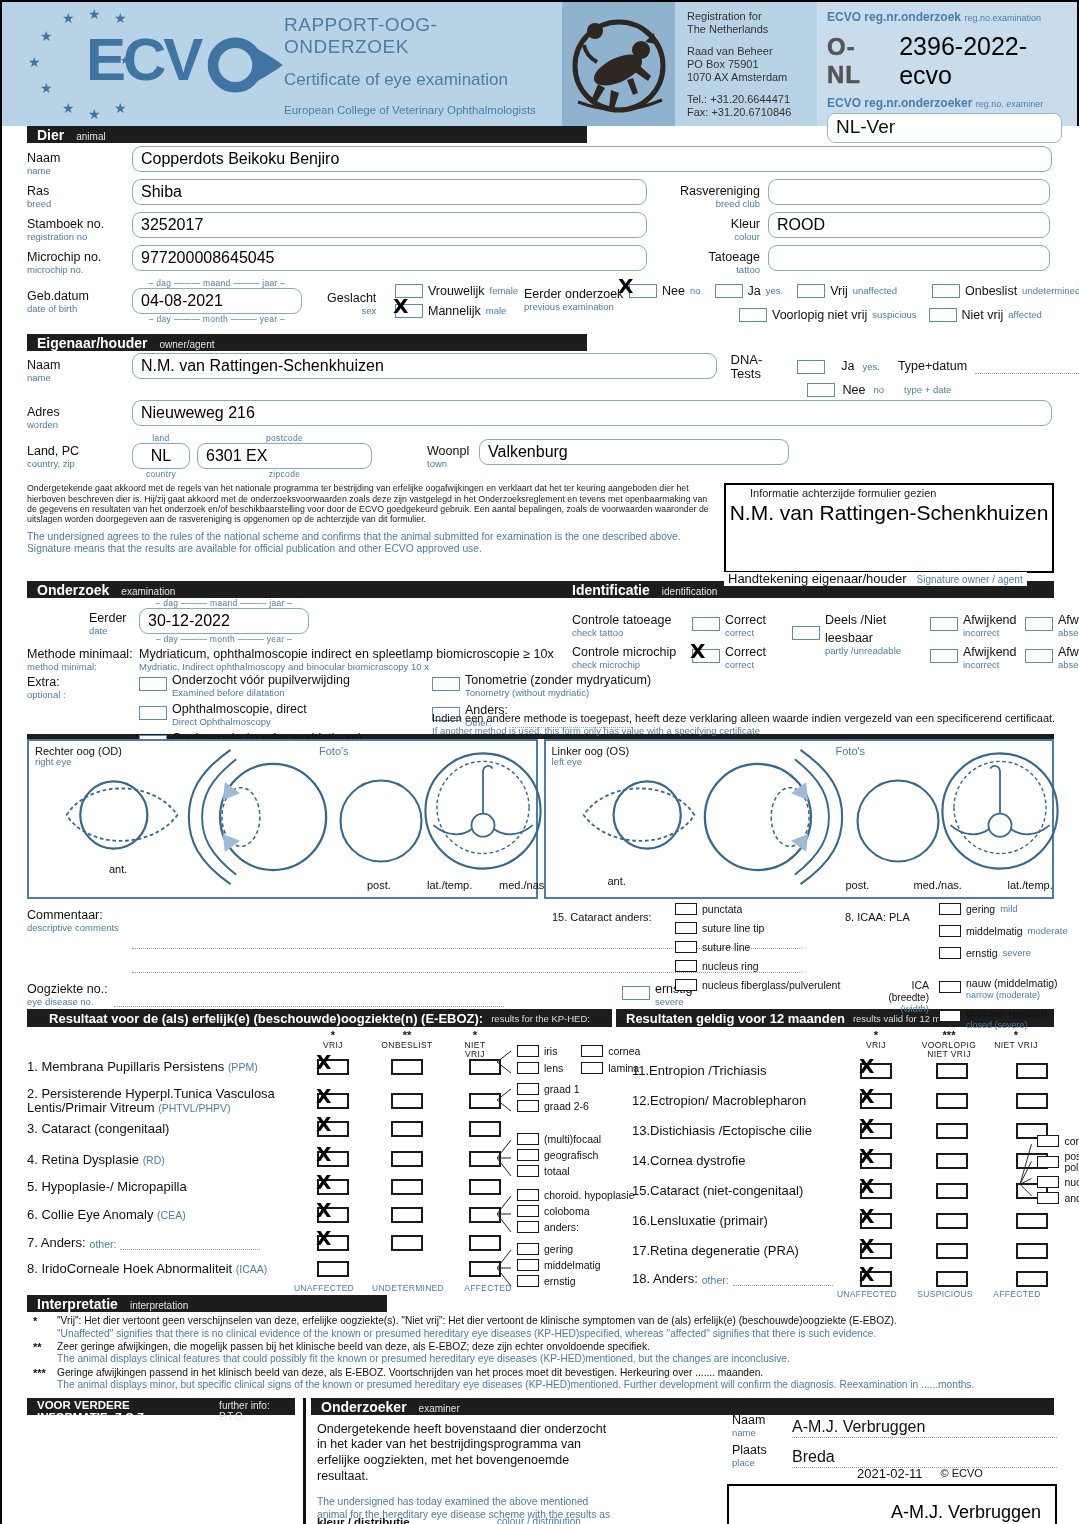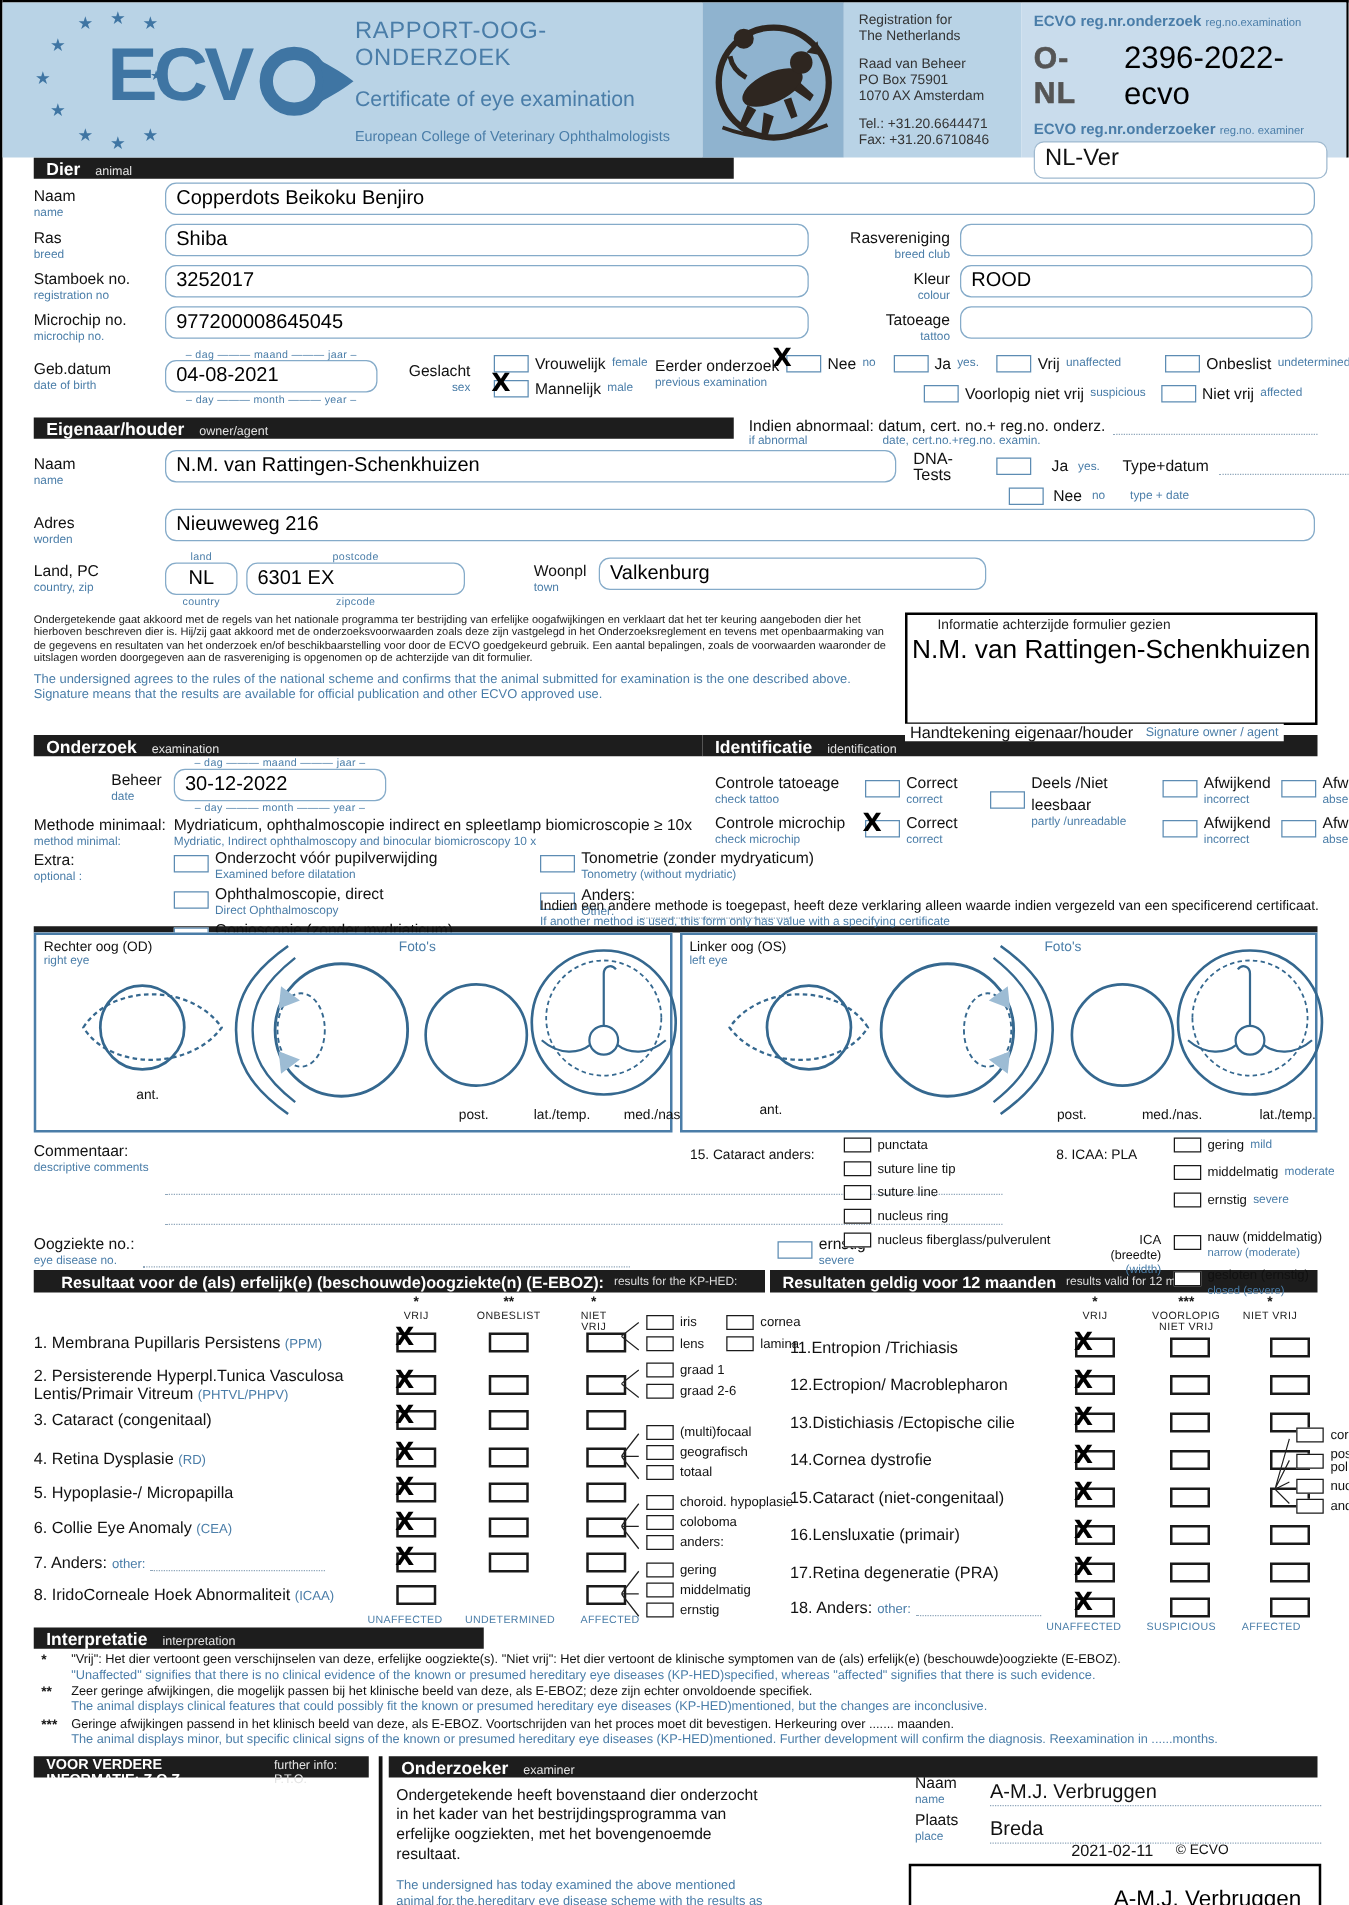--- a/index.html
+++ b/index.html
@@ -268,30 +268,20 @@
           <span class="te">affected</span>
       </div>
     </div>
   </div>
 
   <div style="display:flex;align-items:flex-start;margin-top:4px">
     <div class="bar" style="width:560px;margin-left:25px;flex:none">
       <span>Eigenaar/houder</span>
         <span class="ben">owner/agent</span>
     </div>
-    <div style="flex:1;padding:0 25px 0 12px">
-      <div style="display:flex;align-items:flex-end;gap:6px">
-        <span class="nl" style="white-space:nowrap">Indien abnormaal: datum, cert. no.+ reg.no. onderz.</span>
-        <span class="dots" style="flex:1"></span>
-      </div>
-      <div style="display:flex;gap:60px">
-          <span class="en" style="display:inline">if abnormal</span>
-          <span class="en" style="display:inline">date, cert.no.+reg.no. examin.</span>
-        </div>
-    </div>
   </div>
 
   <div class="frow" style="margin-top:2px">
     <div class="flab"><span class="nl">Naam</span><span class="en">name</span></div>
     <div class="inp" style="width:600px">N.M. van Rattingen-Schenkhuizen</div>
     <div style="margin-left:14px">
       <div style="display:flex;align-items:center;gap:8px">
         <span class="nl" style="font-size:13px">DNA-Tests</span>
         <span class="cb">
             <span class="mark"></span>
@@ -354,21 +344,21 @@
       <span>Onderzoek</span>
         <span class="ben">examination</span>
     </div>
     <div class="bar" style="flex:1;margin-right:25px">
       <span>Identificatie</span>
         <span class="ben">identification</span>
     </div>
   </div>
 
   <div style="position:relative;height:136px;margin-left:25px">
-    <div class="abs" style="left:62px;top:10px"><span class="nl">Beheer</span><span class="en">date</span></div>
+    <div class="abs" style="left:62px;top:10px"><span class="nl">Eerder</span><span class="en">date</span></div>
     <div class="abs" style="left:112px;top:0;width:170px;text-align:center">
       <div class="mini">– dag ——— maand ——— jaar –</div>
       <div class="inp" style="width:170px;text-align:left">30-12-2022</div>
       <div class="mini">– day ——— month ——— year –</div>
     </div>
     <div class="abs" style="left:0;top:46px"><span class="nl">Methode minimaal:</span><span class="en">method minimal:</span></div>
     <div class="abs" style="left:112px;top:46px">
       <span class="nl">Mydriaticum, ophthalmoscopie indirect en spleetlamp biomicroscopie ≥ 10x</span><span class="en">Mydriatic, Indirect ophthalmoscopy and binocular biomicroscopy 10 x</span>
     </div>
     <div class="abs" style="left:0;top:74px"><span class="nl">Extra:</span><span class="en">optional :</span></div>

